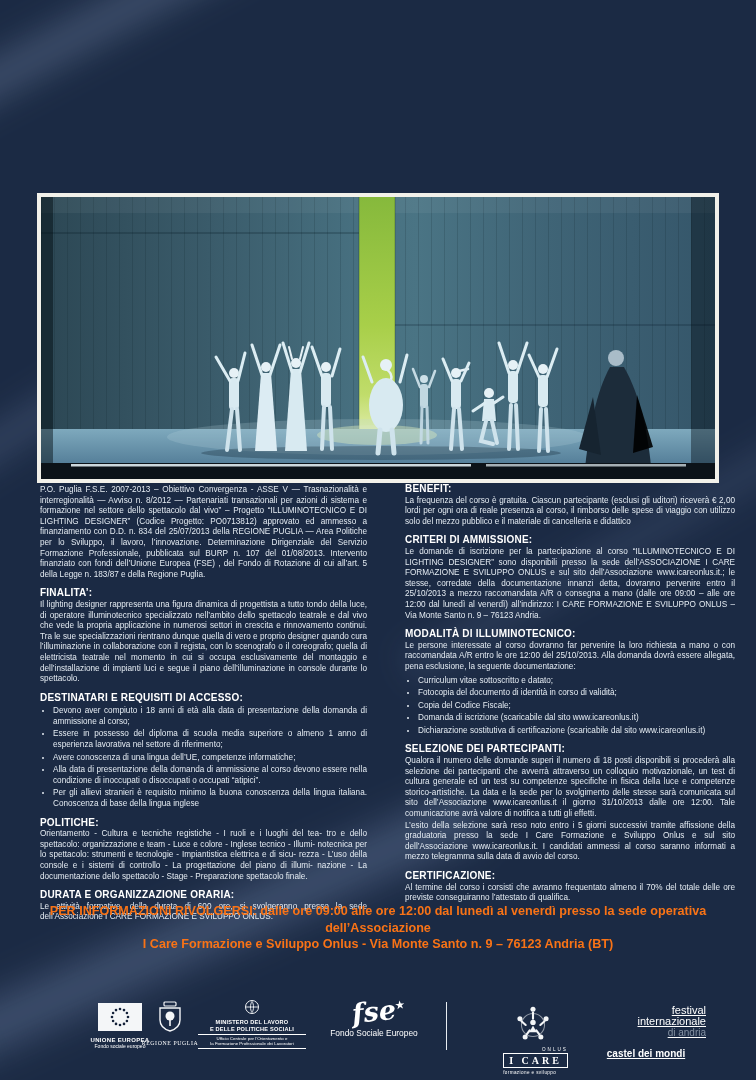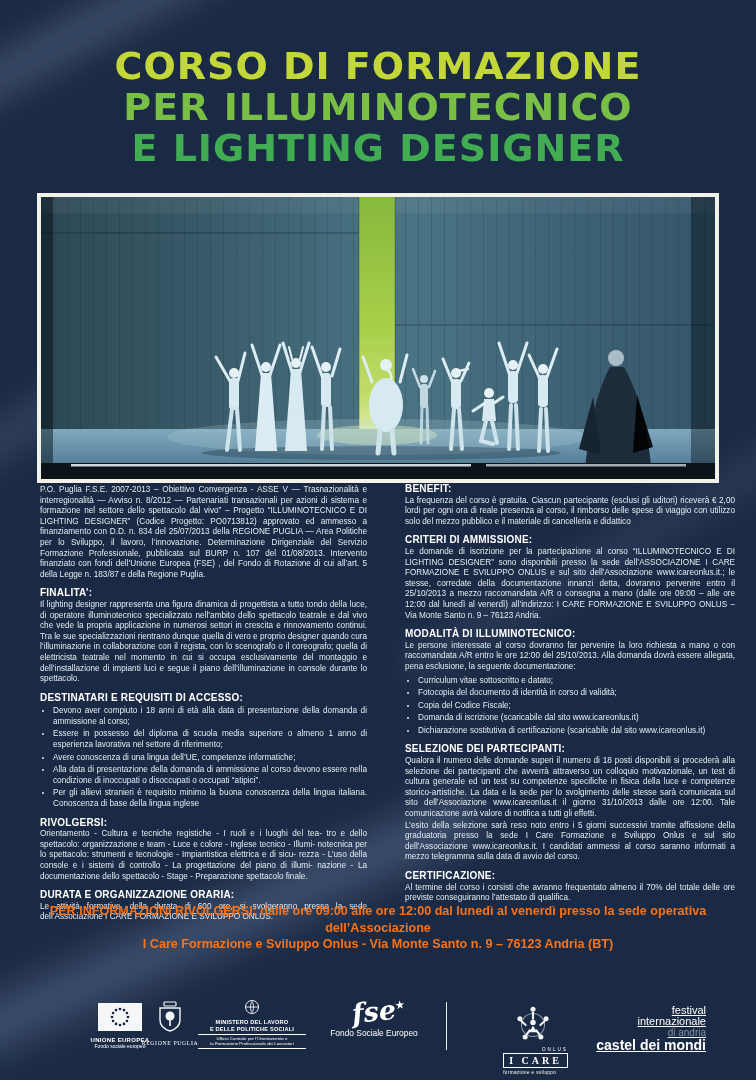--- a/index.html
+++ b/index.html
@@ -68,36 +68,31 @@
   .lg-div { position:absolute; left:446px; top:5px; width:1px; height:48px; background:#e8edf2; }
   .lg-icare { left:474px; top:6px; width:118px; display:flex; align-items:center; text-align:left;flex-direction:column; }
   .icare-txt { margin-left:5px; }
   .icare-onlus { font-size:4.6px; letter-spacing:2px; text-align:right; margin-bottom:1px; }
   .icare-box { border:1.5px solid #fff; padding:1px 5px; font-family:"Liberation Serif", serif;
     font-weight:bold; font-size:10px; letter-spacing:3px; }
   .icare-sub { font-size:4.6px; letter-spacing:.4px; margin-top:1.5px; }
   .lg-fest { right:50px; top:8px; width:120px; text-align:right; line-height:11px;text-decoration:underline; }
   .lg-fest .f1 { font-size:11px; }
   .lg-fest .f3 { font-size:10px; color:#8592a4; }
-  .lg-fest .f4 { font-size:14px; font-weight:bold; margin-top:2px; }
+  .lg-fest .f4 { font-size:10px; font-weight:bold; margin-top:10px;text-align:center; }
 </style>
 </head>
 <body>
 
 <div class="poster">
   <div class="streak s1"></div>
   <div class="streak s2"></div>
   <div class="streak s3"></div>
   <div class="streak s4"></div>
 
-  <h1 class="title">
-    <span class="tl tl1">CORSO DI FORMAZIONE</span>
-    <span class="tl tl2">PER ILLUMINOTECNICO</span>
-    <span class="tl tl3">E LIGHTING DESIGNER</span>
-  </h1>
 
   <div class="photo">
     <svg width="674" height="282" viewBox="0 0 674 282">
       <defs>
         <linearGradient id="wallG" x1="0" y1="0" x2="1" y2="0">
           <stop offset="0" stop-color="#2c4754"></stop>
             <stop offset=".25" stop-color="#3a5b6a"></stop>
           <stop offset=".47" stop-color="#477080"></stop>
             <stop offset=".56" stop-color="#4a7484"></stop>
           <stop offset=".75" stop-color="#3f6476"></stop>
@@ -212,21 +207,21 @@
     <h3>FINALITA’:</h3>
     <p>Il lighting designer rappresenta una figura dinamica di progettista a tutto tondo della luce, di operatore illuminotecnico specializzato nell’ambito dello spettacolo teatrale e dal vivo che vede la propria applicazione in numerosi settori in crescita e rinnovamento continui. Tra le sue specializzazioni rientrano dunque quella di vero e proprio designer quando cura l’illuminazione in collaborazione con il regista, con lo scenografo o il coreografo; quella di elettricista teatrale nel momento in cui si occupa esclusivamente del montaggio e dell’installazione di impianti luci e segue il piano dell’illuminazione in console durante lo spettacolo.</p>
     <h3>DESTINATARI E REQUISITI DI ACCESSO:</h3>
     <ul>
       <li>Devono aver compiuto i 18 anni di età alla data di presentazione della domanda di ammissione al corso;</li>
       <li>Essere in possesso del diploma di scuola media superiore o almeno 1 anno di esperienza lavorativa nel settore di riferimento;</li>
       <li>Avere conoscenza di una lingua dell’UE, competenze informatiche;</li>
       <li>Alla data di presentazione della domanda di ammissione al corso devono essere nella condizione di inoccupati o disoccupati o occupati “atipici”.</li>
       <li>Per gli allievi stranieri è requisito minimo la buona conoscenza della lingua italiana. Conoscenza di base della lingua inglese</li>
     </ul>
-    <h3>RIVOLGERSI:</h3>
+    <h3>POLITICHE:</h3>
     <p>Orientamento - Cultura e tecniche registiche - I ruoli e i luoghi del tea- tro e dello spettacolo: organizzazione e team - Luce e colore - Inglese tecnico - Illumi- notecnica per lo spettacolo: strumenti e tecnologie - Impiantistica elettrica e di sicu- rezza - L’uso della console e i sistemi di controllo - La progettazione del piano di illumi- nazione - La documentazione dello spettacolo - Stage - Preparazione spettacolo finale.</p>
     <h3>DURATA E ORGANIZZAZIONE ORARIA:</h3>
     <p>Le attività formative, della durata di 600 ore, si svolgeranno presso la sede dell’Associazione I CARE FORMAZIONE E SVILUPPO ONLUS.</p>
   </div>
 
   <div class="col col-r">
     <h3 style="margin-top:0;">BENEFIT:</h3>
     <p>La frequenza del corso è gratuita. Ciascun partecipante (esclusi gli uditori) riceverà € 2,00 lordi per ogni ora di reale presenza al corso, il rimborso delle spese di viaggio con utilizzo solo del mezzo pubblico e il materiale di cancelleria e didattico</p>
     <h3>CRITERI DI AMMISSIONE:</h3>
     <p>Le domande di iscrizione per la partecipazione al corso “ILLUMINOTECNICO E DI LIGHTING DESIGNER” sono disponibili presso la sede dell’ASSOCIAZIONE I CARE FORMAZIONE E SVILUPPO ONLUS e sul sito dell’Associazione www.icareonlus.it.; le stesse, corredate della documentazione innanzi detta, dovranno pervenire entro il 25/10/2013 a mezzo raccomandata A/R o consegna a mano (dalle ore 09:00 – alle ore 12:00 dal lunedì al venerdì) all’indirizzo: I CARE FORMAZIONE E SVILUPPO ONLUS – Via Monte Santo n. 9 – 76123 Andria.</p>

